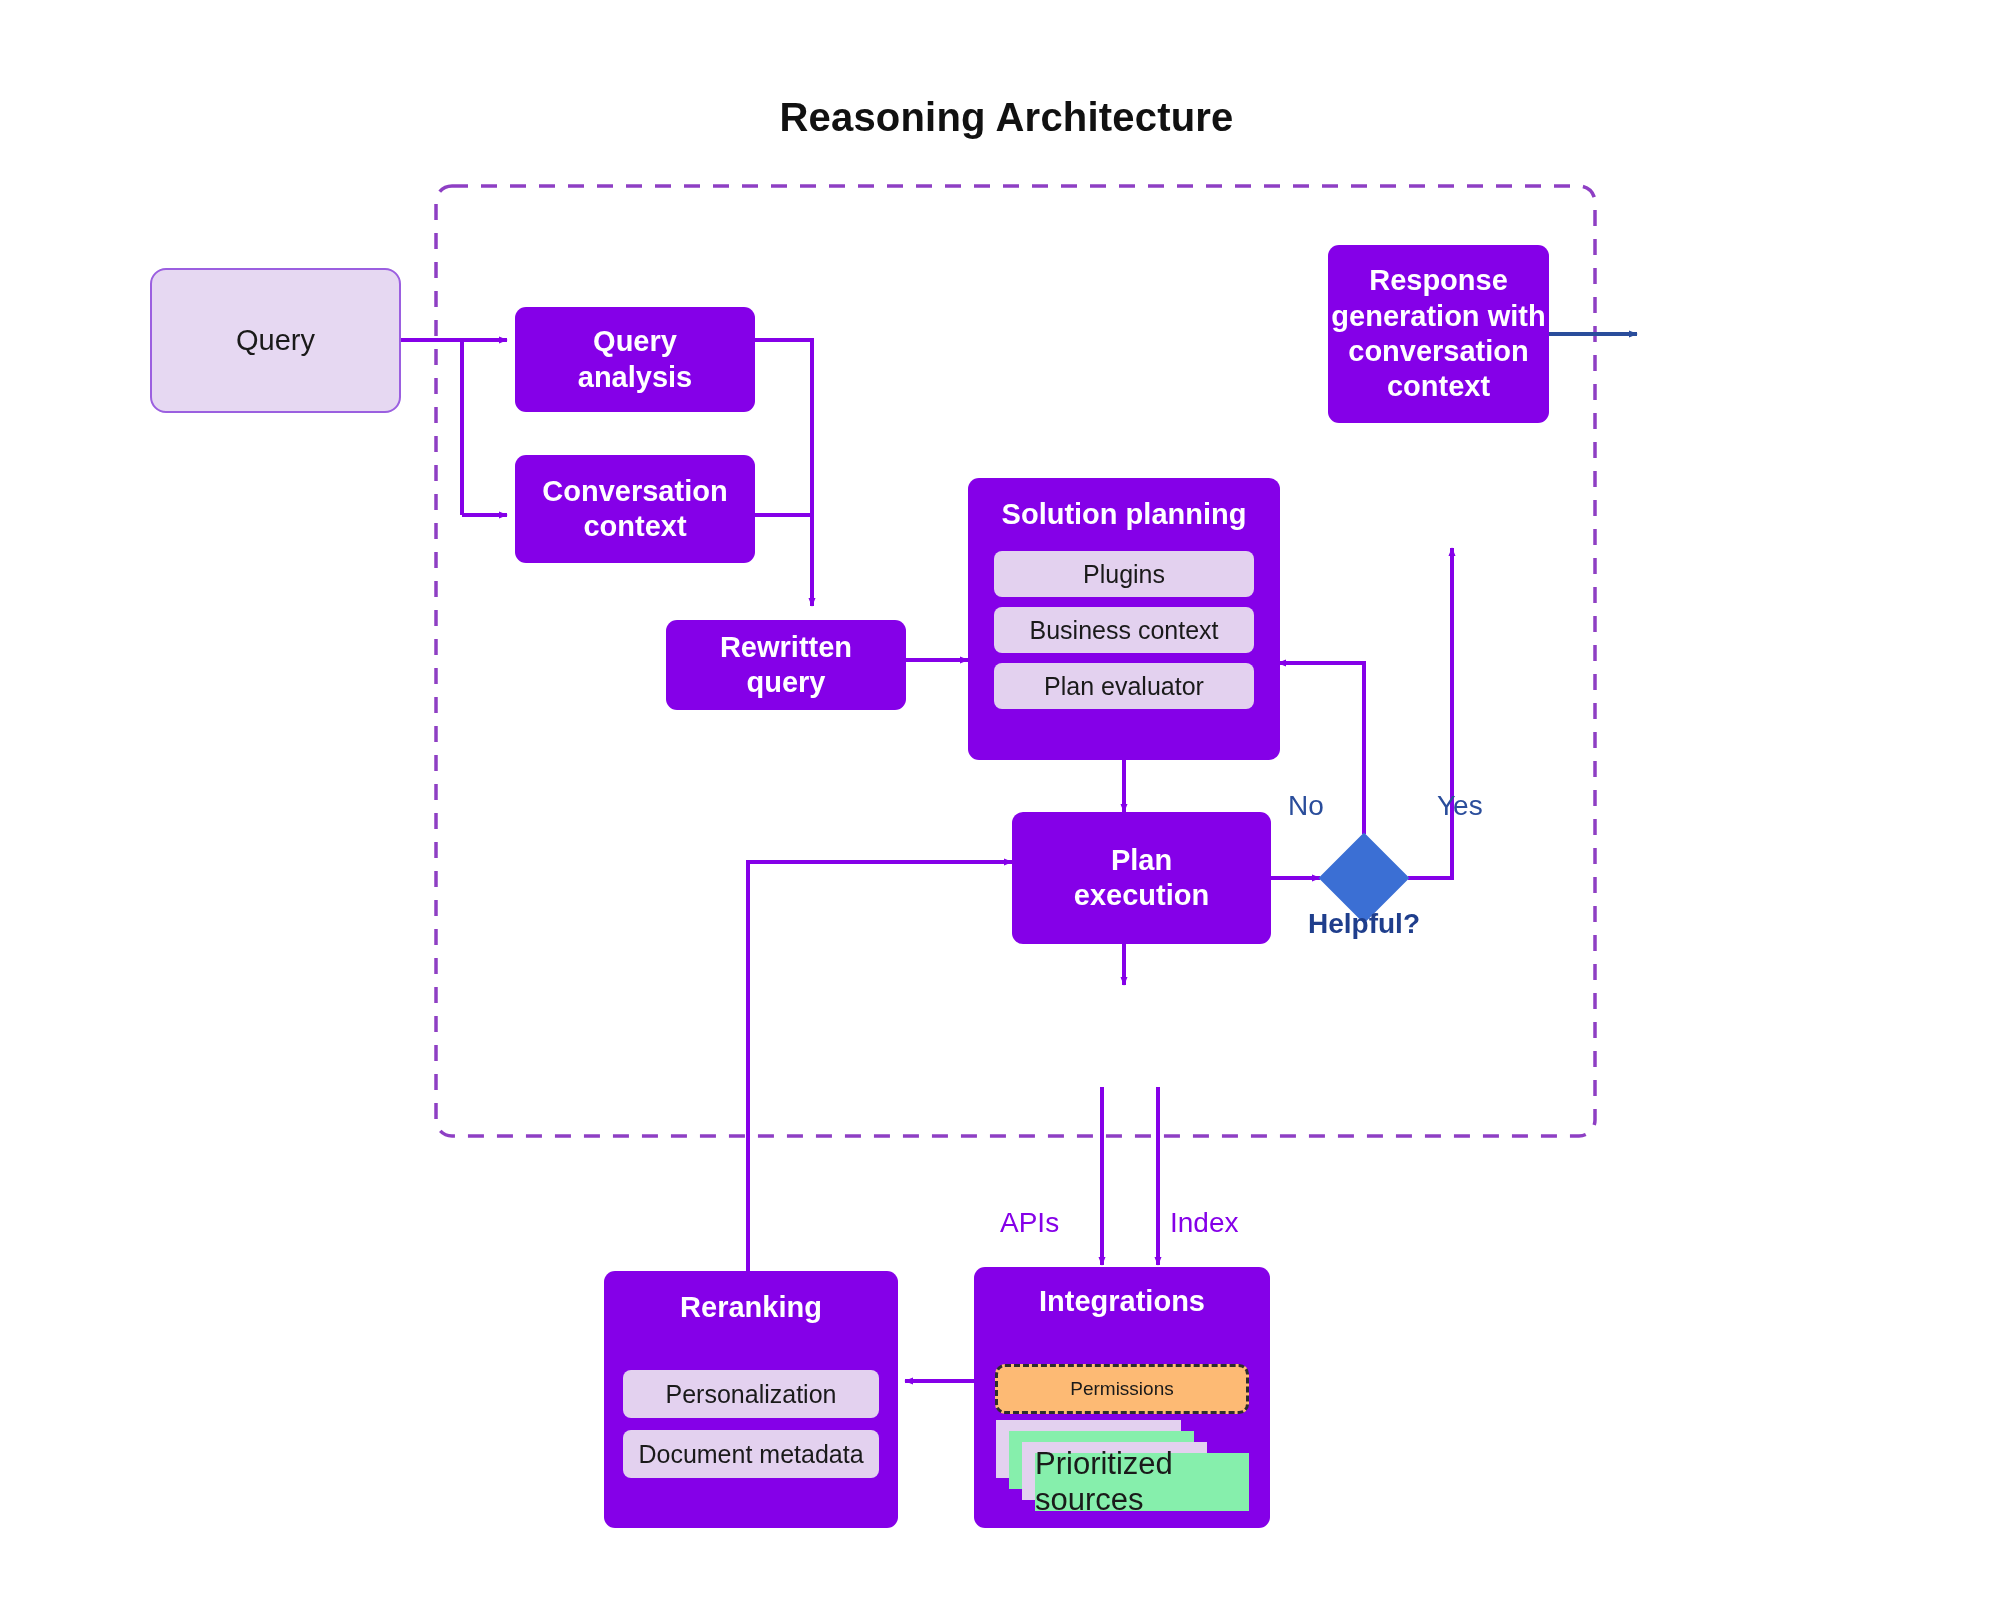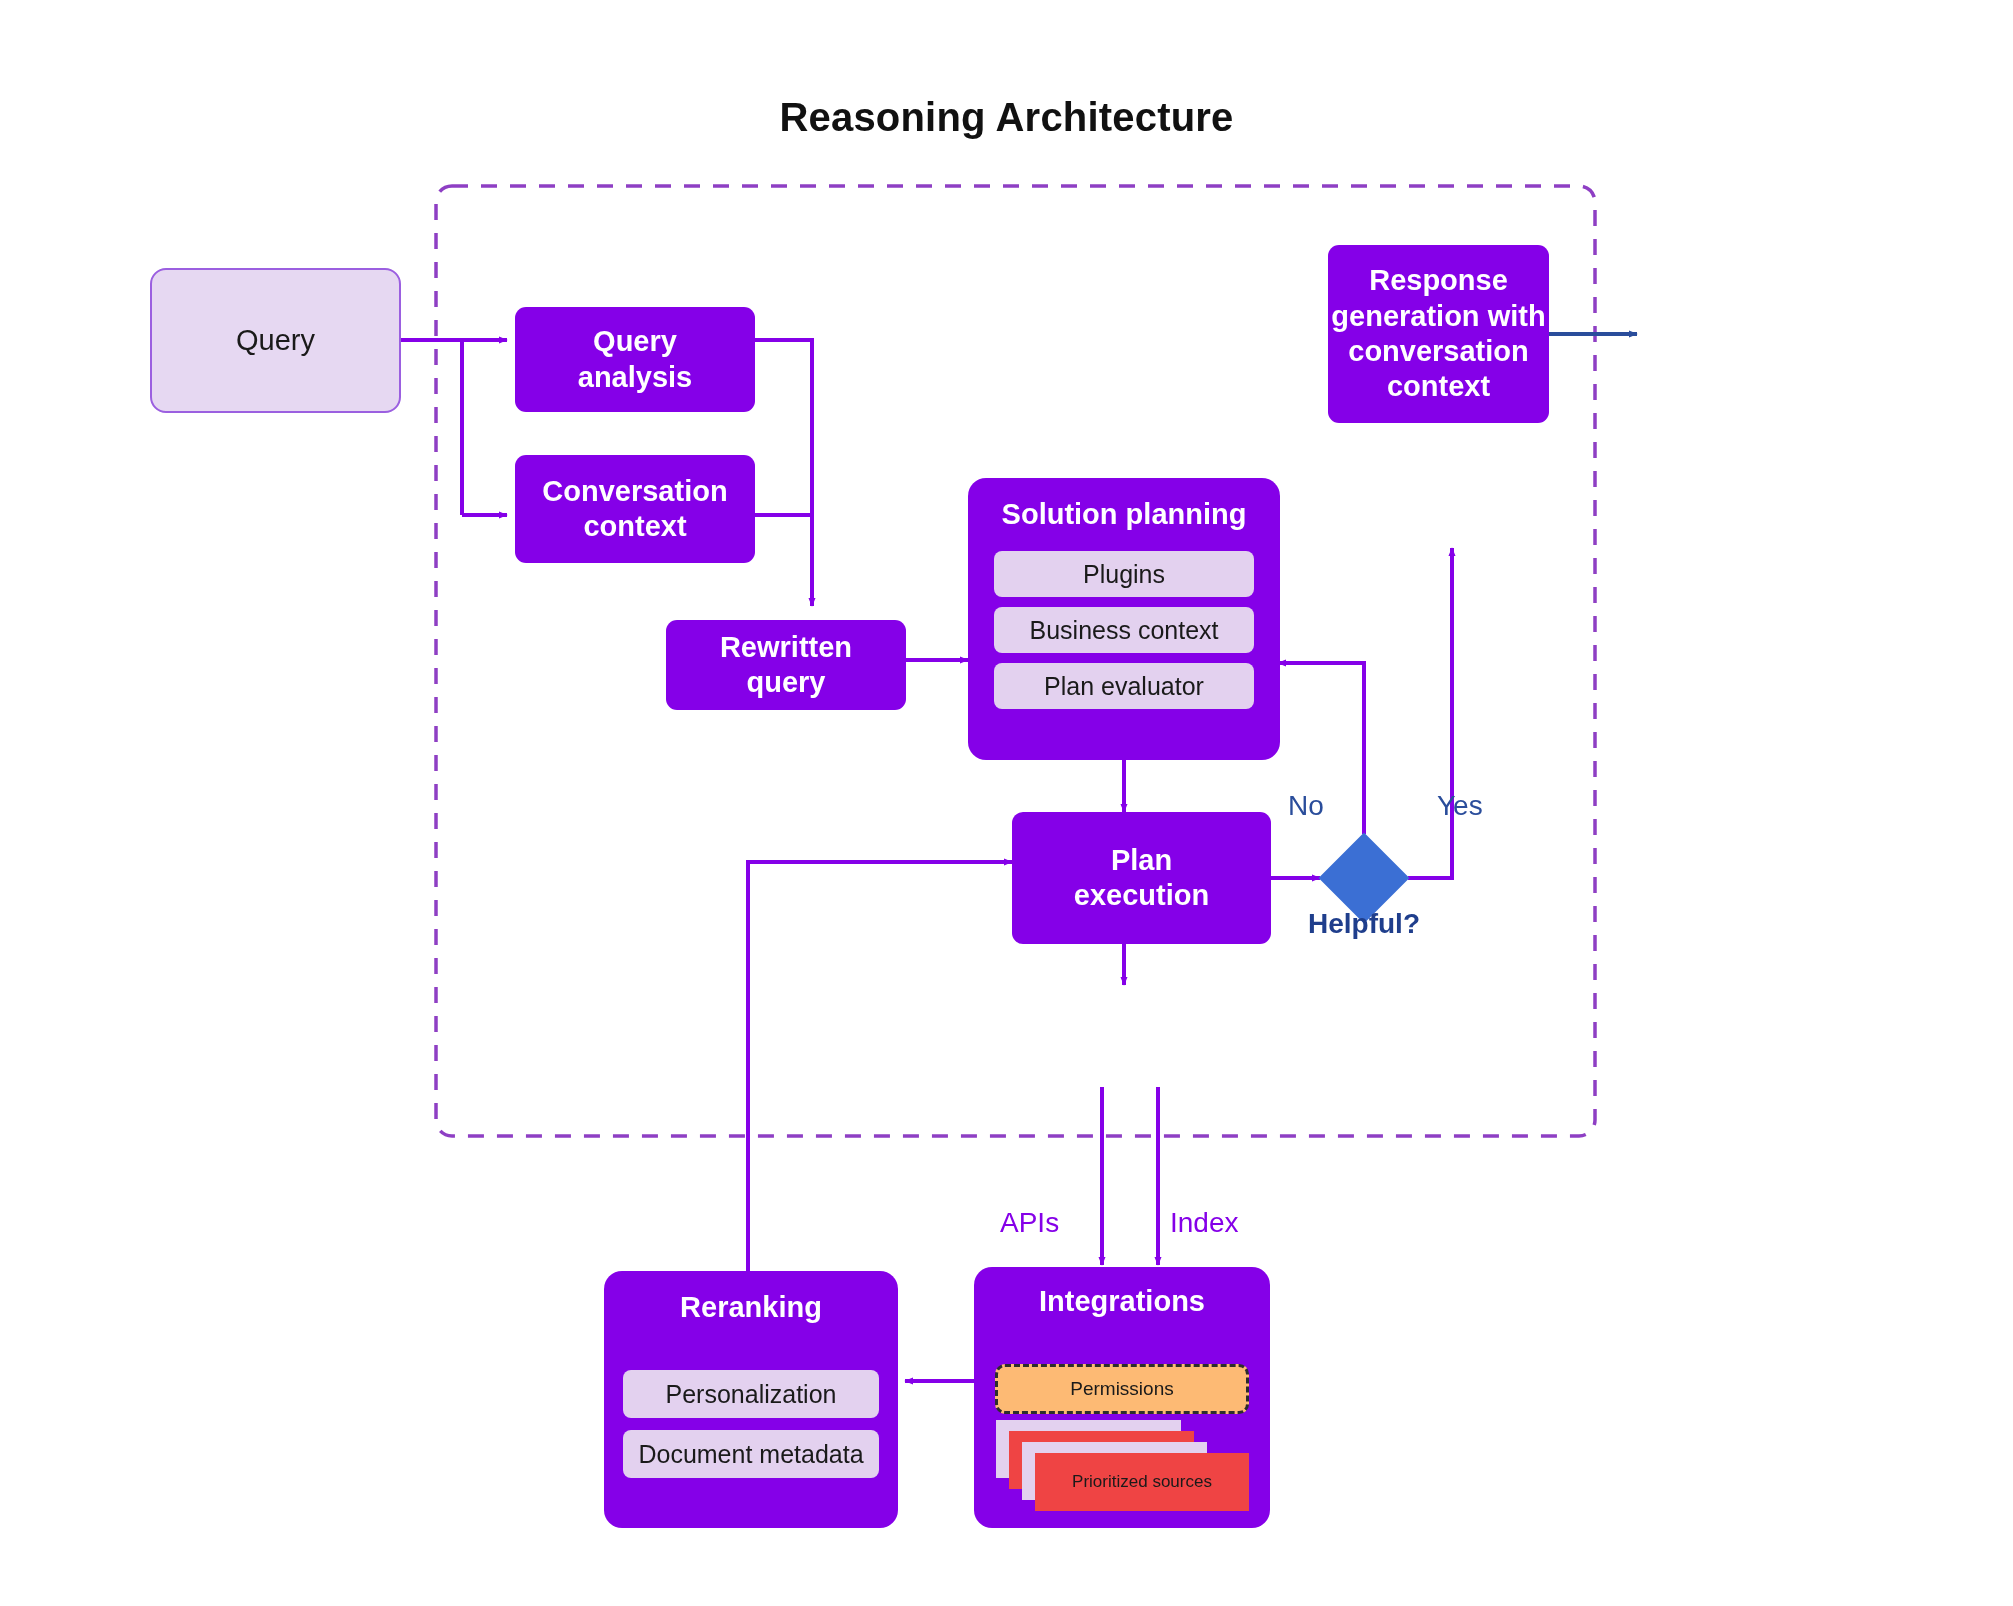--- a/index.html
+++ b/index.html
@@ -62,21 +62,21 @@
     background: #2A4D9B;
     color: #ffffff;
     border-radius: 9px;
     font-size: 29px;
     font-weight: bold;
   }
   .group-box {
     position: absolute;
     box-sizing: border-box;
     background: #8500E8;
-    border-radius: 18px;
+    border-radius: 11px;
     display: flex;
     flex-direction: column;
     align-items: center;
   }
   .group-title {
     color: #ffffff;
     font-size: 29px;
     font-weight: bold;
     text-align: center;
   }
@@ -127,25 +127,25 @@
   }
   .card-stack {
     position: absolute;
   }
   .card {
     position: absolute;
     box-sizing: border-box;
   }
   .card-lav { background: #E3D1EF; }
   .card-white {
-    background: #ef4444;
-    display: flex;
-    align-items: center;
-    justify-content: center;
-    font-size: 17px;
+    background: #86efac;
+    display: flex;
+    align-items: center;
+    justify-content: center;
+    font-size: 31px;
     color: #1a1a1a;
   }
 </style>
 </head>
 <body>
 
 <div id="canvas">
 
   <div class="title">Reasoning Architecture</div>
 

